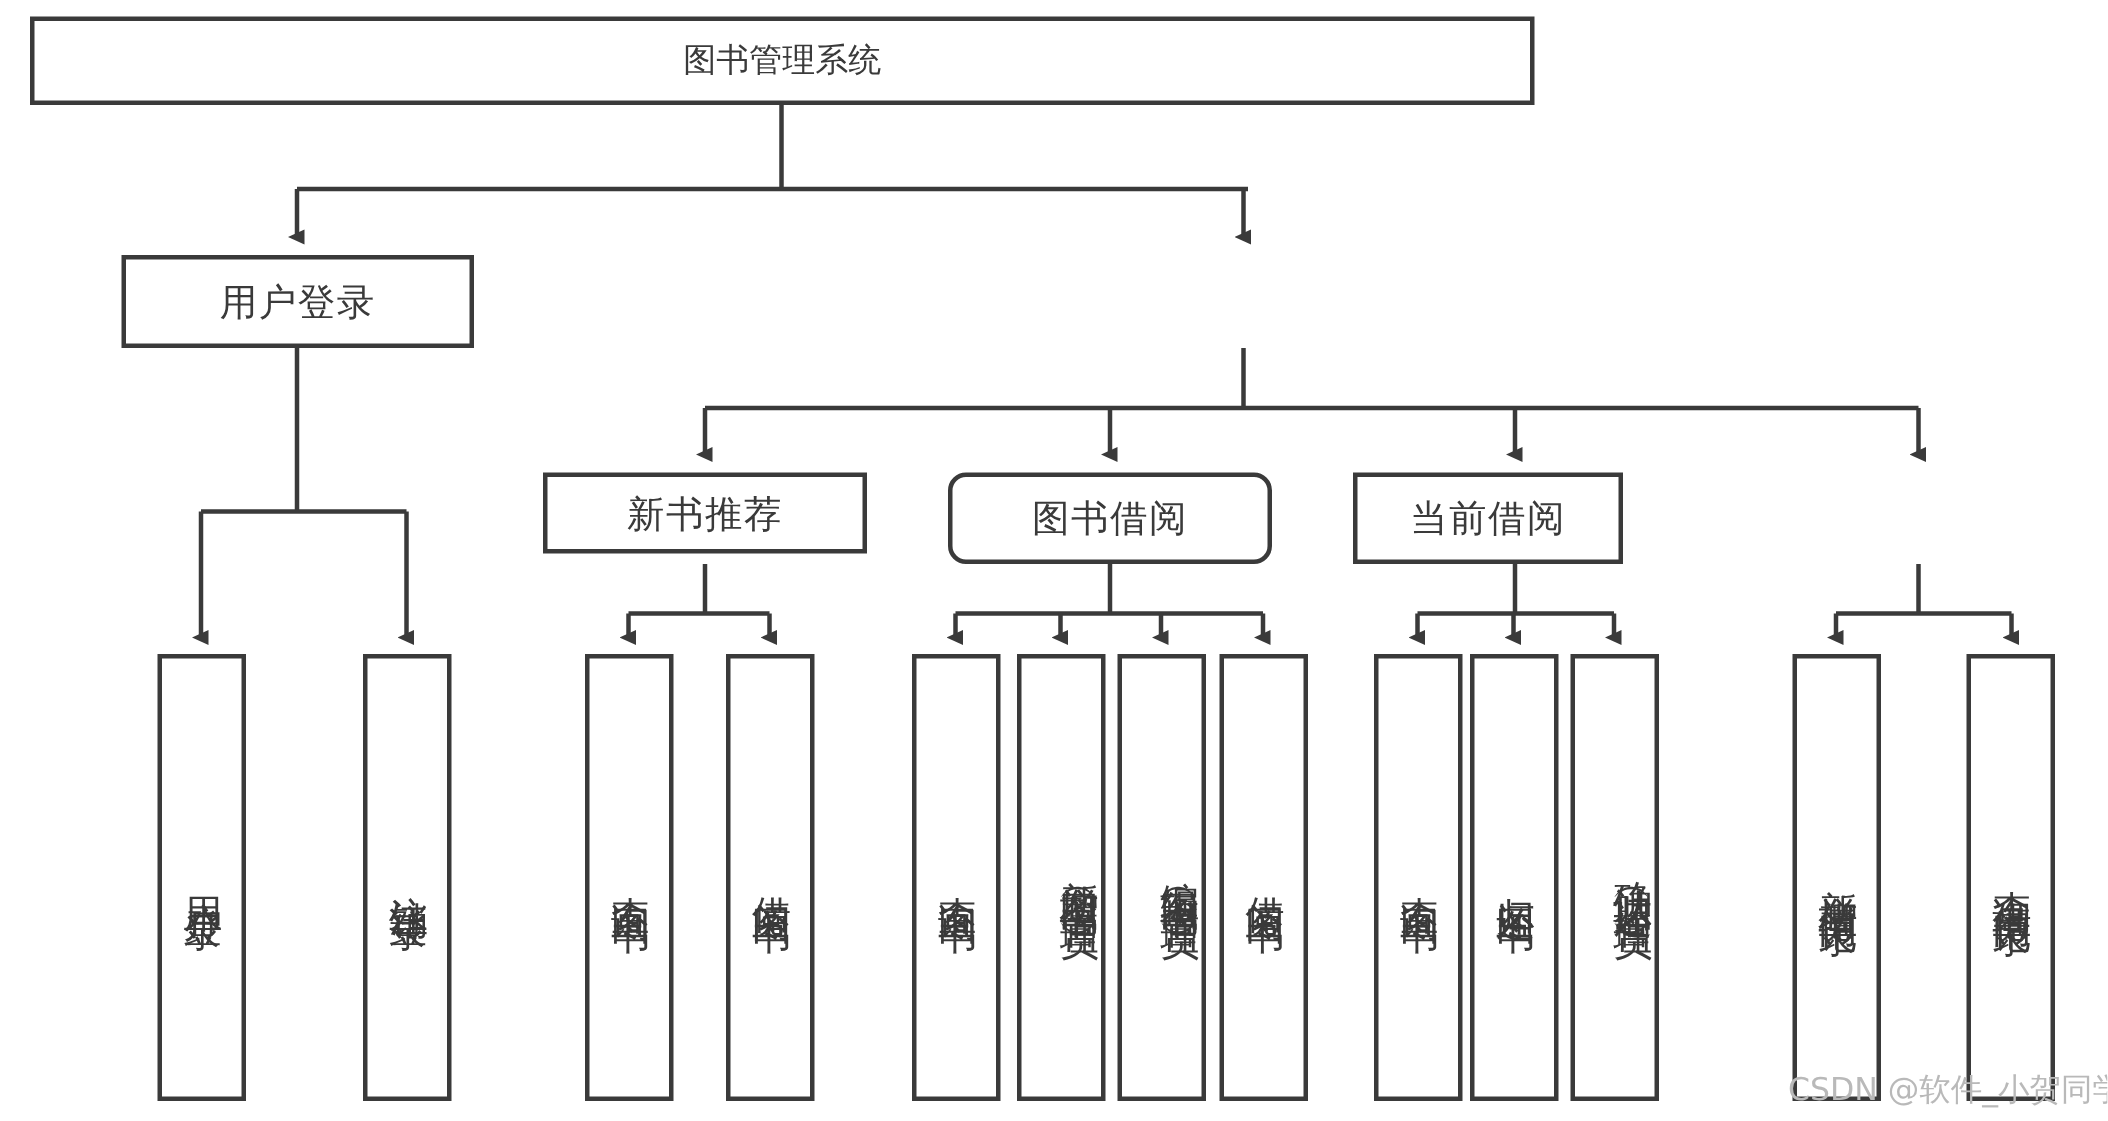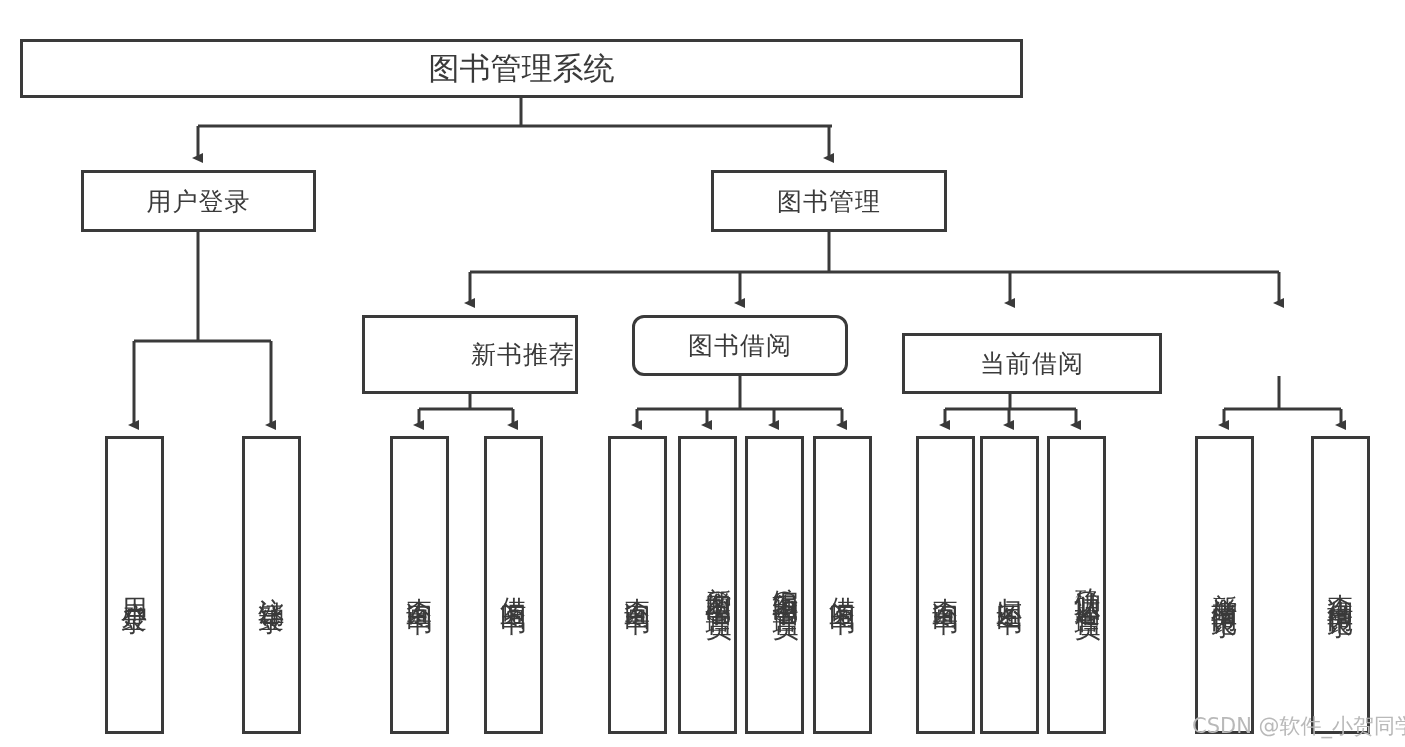--- a/index.html
+++ b/index.html
@@ -26,22 +26,21 @@
     align-items: center;
     justify-content: center;
     color: #3a3a3a;
     line-height: 1.0;
   }
   .node-h {
     font-size: 25px;
     letter-spacing: 1px;
   }
   .node-root {
-    font-size: 31px;
-    margin-top: 28px;
+    font-size: 22px;
   }
   .node-v {
     writing-mode: vertical-rl;
     text-orientation: upright;
     font-size: 26px;
     line-height: 1.18;
     letter-spacing: 4px;
     padding-top: 4px;
     padding-bottom: 4px;
     white-space: nowrap;
@@ -128,33 +127,30 @@
   </svg>
 
   <div class="node node-root" style="left:20px; top:11px; width:1003px; height:59px;">
     <span>图书管理系统</span>
   </div>
 
   <div class="node node-h" style="left:81px; top:170px; width:235px; height:62px;">
     <span>用户登录</span>
   </div>
 
-  <div class="node node-h" style="left:711px; top:170px; width:236px; height:62px;">
-    <span>图书管理</span>
-  </div>
-
-  <div class="node node-h" style="left:362px; top:315px; width:216px; height:79px;justify-content:flex-end;">
+
+  <div class="node node-h" style="left:362px; top:315px; width:216px; height:54px;">
     <span>新书推荐</span>
   </div>
 
   <div class="node node-h" style="left:632px; top:315px; width:216px; height:61px;border-radius:12px;">
     <span>图书借阅</span>
   </div>
 
-  <div class="node node-h" style="left:902px; top:315px; width:260px; height:61px;margin-top:18px;">
+  <div class="node node-h" style="left:902px; top:315px; width:180px; height:61px;">
     <span>当前借阅</span>
   </div>
 
 
   <div class="node node-v" style="left:105px; top:436px; width:59px; height:298px;">
     <span class="vtext">用户登录</span>
   </div>
 
   <div class="node node-v" style="left:242px; top:436px; width:59px; height:298px;">
     <span class="vtext">注销登录</span>

